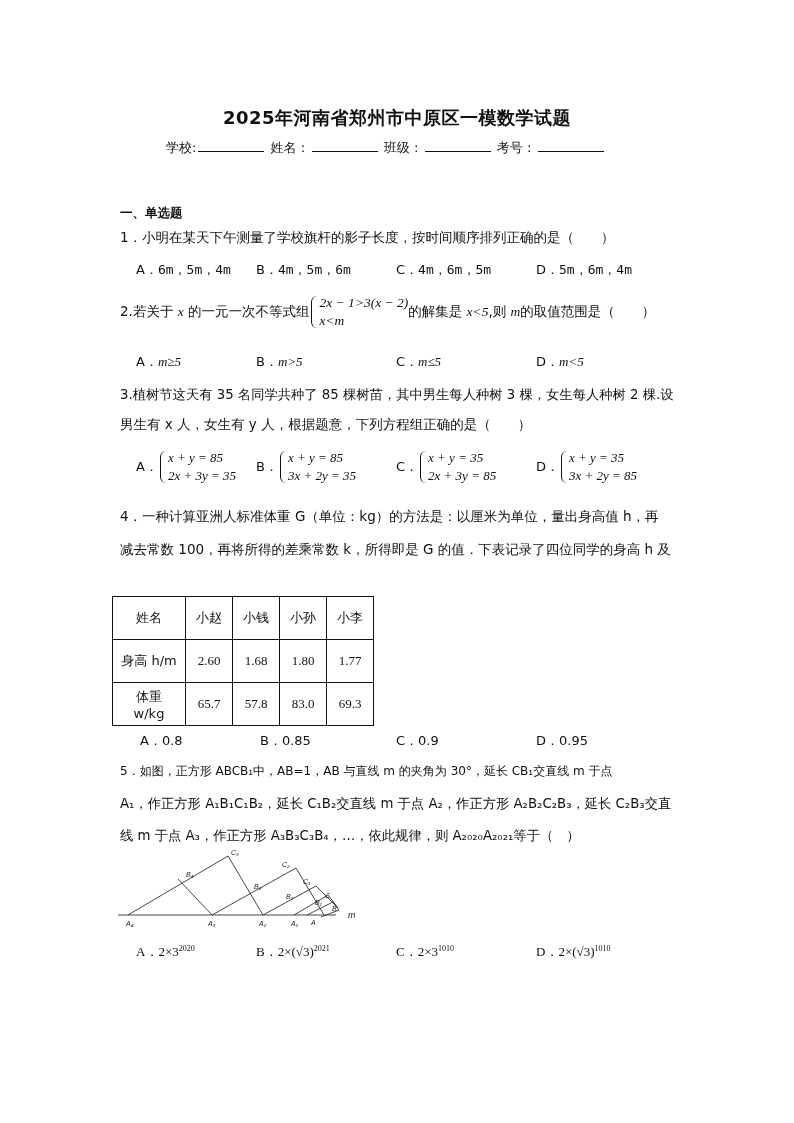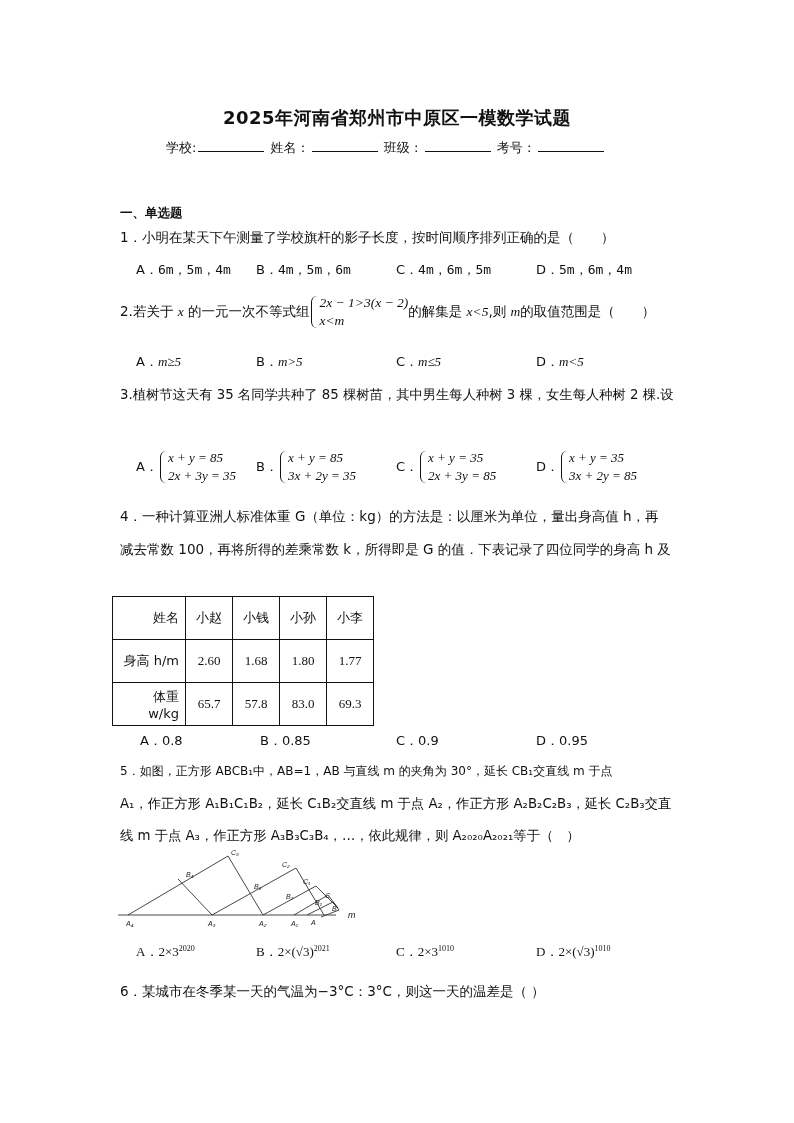--- a/index.html
+++ b/index.html
@@ -15,21 +15,21 @@
   .opt { position: absolute; font-size: 13px; white-space: nowrap; }
   .mono { font-family: "DejaVu Sans Mono", monospace; }
   .it { font-style: italic; font-family: "Liberation Serif", serif; }
   .serif { font-family: "Liberation Serif", serif; }
   .sys { display: inline-block; vertical-align: middle; position: relative; padding-left: 10px; line-height: 18px; font-family: "Liberation Serif", serif; font-style: italic; }
   .sys::before { content: ""; position: absolute; left: 2px; top: 2px; bottom: 2px; width: 6px;
                  border-left: 1.2px solid #111; border-top-left-radius: 6px; border-bottom-left-radius: 6px; }
   .sys span { display: block; }
   table.data { position: absolute; left: 112px; top: 596px; border-collapse: collapse; font-size: 13px; }
   table.data td { border: 1px solid #111; height: 42px; text-align: center; padding: 0 6px; }
-  table.data td.h { width: 60px; text-align: right; }
+  table.data td.h { width: 60px; }
   table.data td.c { width: 34px; }
   sup { font-size: 8px; }
   .fig { position: absolute; left: 118px; top: 845px; }
 </style>
 </head>
 <body>
 
 <div class="page">
 
   <div class="title">2025年河南省郑州市中原区一模数学试题</div>
@@ -57,20 +57,21 @@
     <span>的一元一次不等式组</span><span class="sys"><span>2x − 1&gt;3(x − 2)</span><span>x&lt;m</span></span><span>的解集是</span>
     <span class="it">x&lt;5</span><span>,则</span>
     <span class="it">m</span><span>的取值范围是（　　）</span>
   </div>
   <div class="opt" style="top:353px;left:136px;"><span>A．</span><span class="it">m≥5</span></div>
   <div class="opt" style="top:353px;left:256px;"><span>B．</span><span class="it">m&gt;5</span></div>
   <div class="opt" style="top:353px;left:396px;"><span>C．</span><span class="it">m≤5</span></div>
   <div class="opt" style="top:353px;left:536px;"><span>D．</span><span class="it">m&lt;5</span></div>
 
   <div class="q" style="top:386px;font-size:13.3px;"><span>3.</span><span>植树节这天有 35 名同学共种了 85 棵树苗，其中男生每人种树 3 棵，女生每人种树 2 棵.设</span></div>
+  <div class="q" style="top:416px;">男生有 x 人，女生有 y 人，根据题意，下列方程组正确的是（　　）</div>
   <div class="opt" style="top:449px;left:136px;"><span style="vertical-align:middle">A．</span><span class="sys"><span>x + y = 85</span><span>2x + 3y = 35</span></span></div>
   <div class="opt" style="top:449px;left:256px;"><span style="vertical-align:middle">B．</span><span class="sys"><span>x + y = 85</span><span>3x + 2y = 35</span></span></div>
   <div class="opt" style="top:449px;left:396px;"><span style="vertical-align:middle">C．</span><span class="sys"><span>x + y = 35</span><span>2x + 3y = 85</span></span></div>
   <div class="opt" style="top:449px;left:536px;"><span style="vertical-align:middle">D．</span><span class="sys"><span>x + y = 35</span><span>3x + 2y = 85</span></span></div>
 
   <div class="q" style="top:508px;"><span>4．</span><span>一种计算亚洲人标准体重 G（单位：kg）的方法是：以厘米为单位，量出身高值 h，再</span></div>
   <div class="q" style="top:541px;">减去常数 100，再将所得的差乘常数 k，所得即是 G 的值．下表记录了四位同学的身高 h 及</div>
 
   <table class="data">
     <tbody>
@@ -140,15 +141,14 @@
       <text x="207" y="53">C</text>
       <text x="230" y="73" font-size="9">m</text>
     </g>
   </svg>
 
   <div class="opt serif" style="top:943px;left:136px;"><span>A．</span><span>2×3</span><sup>2020</sup></div>
   <div class="opt serif" style="top:943px;left:256px;"><span>B．</span><span>2×(√3)</span><sup>2021</sup></div>
   <div class="opt serif" style="top:943px;left:396px;"><span>C．</span><span>2×3</span><sup>1010</sup></div>
   <div class="opt serif" style="top:943px;left:536px;"><span>D．</span><span>2×(√3)</span><sup>1010</sup></div>
 
-  <div class="q" style="top:983px;"><span>6．</span><span>某城市在冬季某一天的气温为−3°C：3°C，则这一天的温差是（ ）</span></div>
 
 </div>
 
 </body></html>

